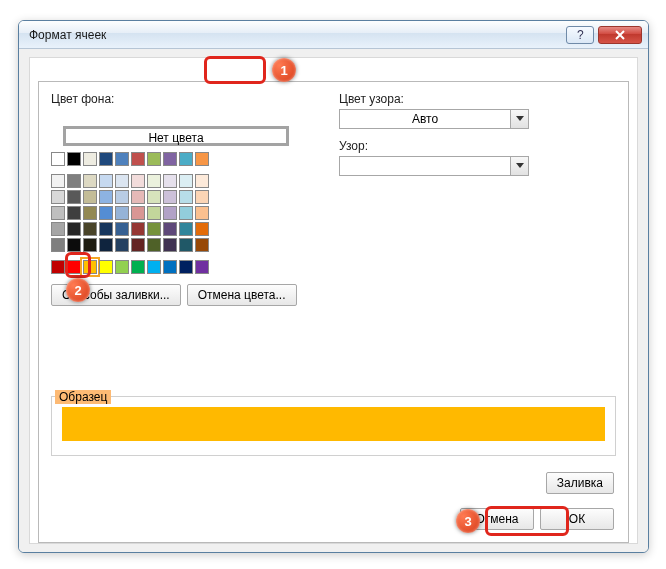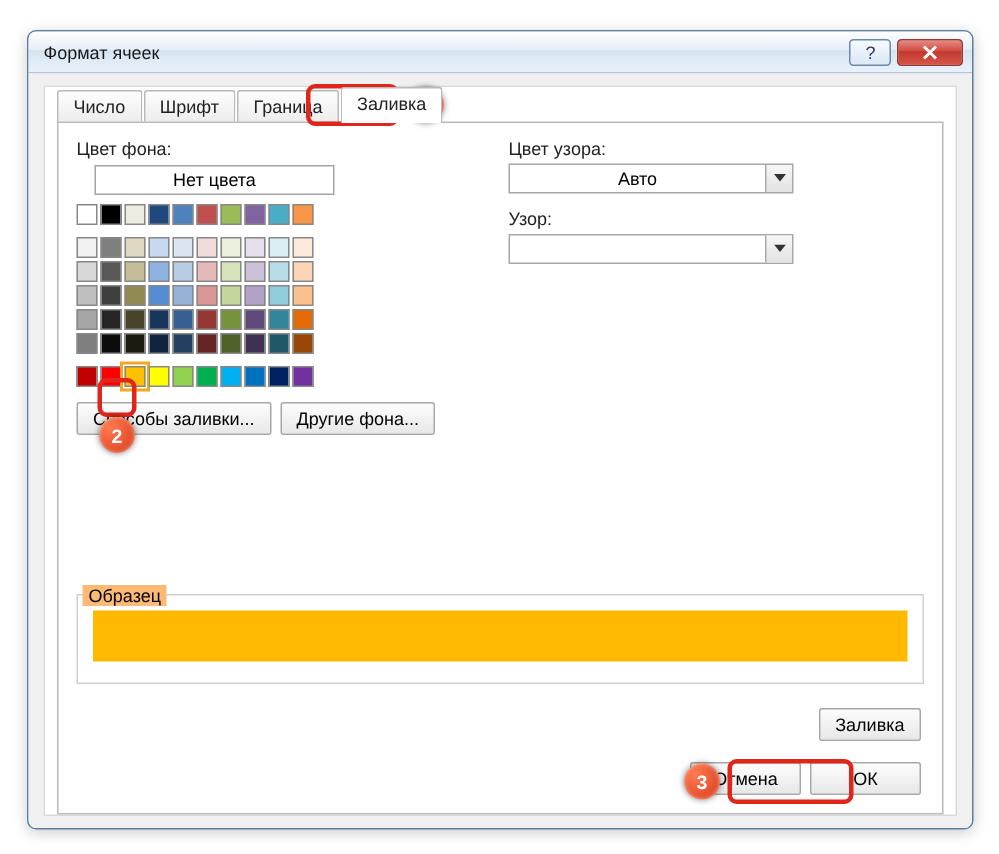--- a/index.html
+++ b/index.html
@@ -12,21 +12,21 @@
 .wbtn svg { pointer-events: none; }
 .client { position: absolute; inset: 28px 0 0 0; background: #f0f0f0; }
 .inner { position: absolute; left: 10px; right: 10px; top: 8px; bottom: 8px; background: #fff; border: 1px solid #d9d9d9; }
 .tabs { position: absolute; left: 8px; top: 0; height: 24px; display: flex; }
 .tab { height: 22px; margin-top: 2px; padding: 3px 10px 0; border: 1px solid #b9b9b9; border-bottom: none; background: linear-gradient(#fdfdfd,#ececec); margin-right: 1px; border-radius: 2px 2px 0 0; color: #222; }
 .tab.active { background: #fff; height: 24px; margin-top: 0; position: relative; z-index: 2; }
 .pane { position: absolute; left: 8px; right: 8px; top: 23px; bottom: 0; border: 1px solid #b9b9b9; background: #fff; }
 .lbl { color: #222; }
 .section-l { position: absolute; left: 12px; top: 10px; }
 .section-r { position: absolute; left: 300px; top: 10px; width: 270px; }
-.nocolor { width: 160px; height: 20px; border: 1px solid #a3a3a3; text-align: center; line-height: 18px; margin: 4px 0 6px 12px; background: #fff; }
+.nocolor { width: 226px; height: 20px; border: 3px solid #a3a3a3; text-align: center; line-height: 18px; margin: 20px 0 6px 12px; background: #fff; }
 .swatches { margin-left: 0; }
 .srow { display: flex; margin-bottom: 2px; }
 .sw { width: 14px; height: 14px; margin-right: 2px; border: 1px solid #888; }
 .sw.sel { outline: 2px solid #f5a623; outline-offset: 1px; }
 .gap { height: 6px; }
 .btn { height: 22px; border: 1px solid #a7a7a7; background: linear-gradient(#fdfdfd,#e7e7e7); border-radius: 2px; padding: 0 10px; }
 .fill-btns { display: flex; gap: 6px; margin-top: 10px; }
 .combo { width: 190px; height: 20px; border: 1px solid #a7a7a7; background: #fff; display: flex; align-items: center; position: relative; margin-top: 3px; }
 .combo .ct { flex: 1; text-align: center; }
 .combo .arrow { width: 18px; height: 100%; border-left: 1px solid #a7a7a7; background: linear-gradient(#f7f7f7,#e2e2e2); display:flex; align-items:center; justify-content:center; }
@@ -57,26 +57,20 @@
     <div class="wbtn close">
       <svg width="10" height="10">
           <path d="M1 1 L9 9 M9 1 L1 9" stroke="#fff" stroke-width="2"></path>
         </svg>
     </div>
   </div>
 
   <div class="client">
     <div class="inner">
 
-      <div class="tabs">
-        <div class="tab">Число</div>
-        <div class="tab">Шрифт</div>
-        <div class="tab">Граница</div>
-        <div class="tab active">Заливка</div>
-      </div>
 
       <div class="pane">
 
         <div class="section-l">
           <div class="lbl">
             <span>Цвет фона:</span>
           </div>
           <div class="nocolor">Нет цвета</div>
 
           <div class="swatches">
@@ -163,21 +157,21 @@
                 <div class="sw" style="background: rgb(0, 176, 80);"></div>
                 <div class="sw" style="background: rgb(0, 176, 240);"></div>
                 <div class="sw" style="background: rgb(0, 112, 192);"></div>
                 <div class="sw" style="background: rgb(0, 32, 96);"></div>
                 <div class="sw" style="background: rgb(112, 48, 160);"></div>
               </div>
           </div>
 
           <div class="fill-btns">
             <button class="btn">Способы заливки...</button>
-            <button class="btn">Другие фона...</button>
+            <button class="btn">Отмена цвета...</button>
           </div>
         </div>
 
         <div class="section-r">
           <div class="lbl">Цвет узора:</div>
           <div class="combo">
             <span class="ct">Авто</span>
             <span class="arrow">
                 <svg>
                   <path d="M0 0 L8 0 L4 5 Z" fill="#333"></path>

